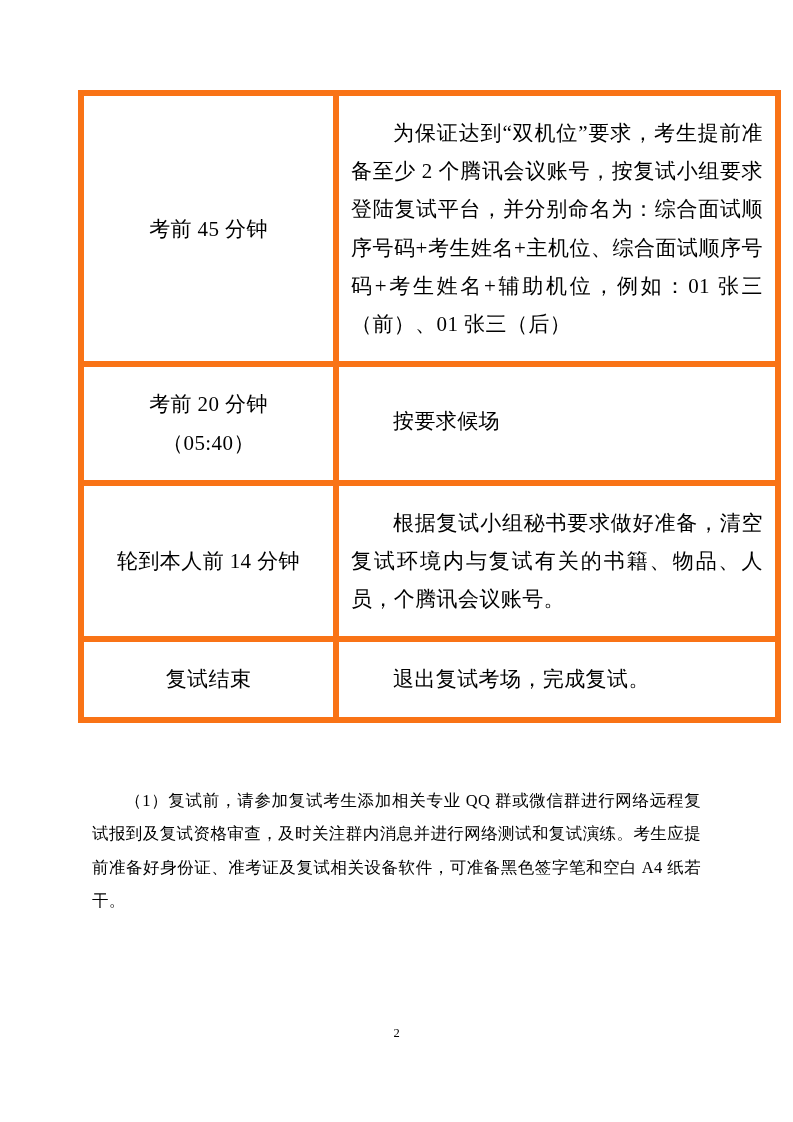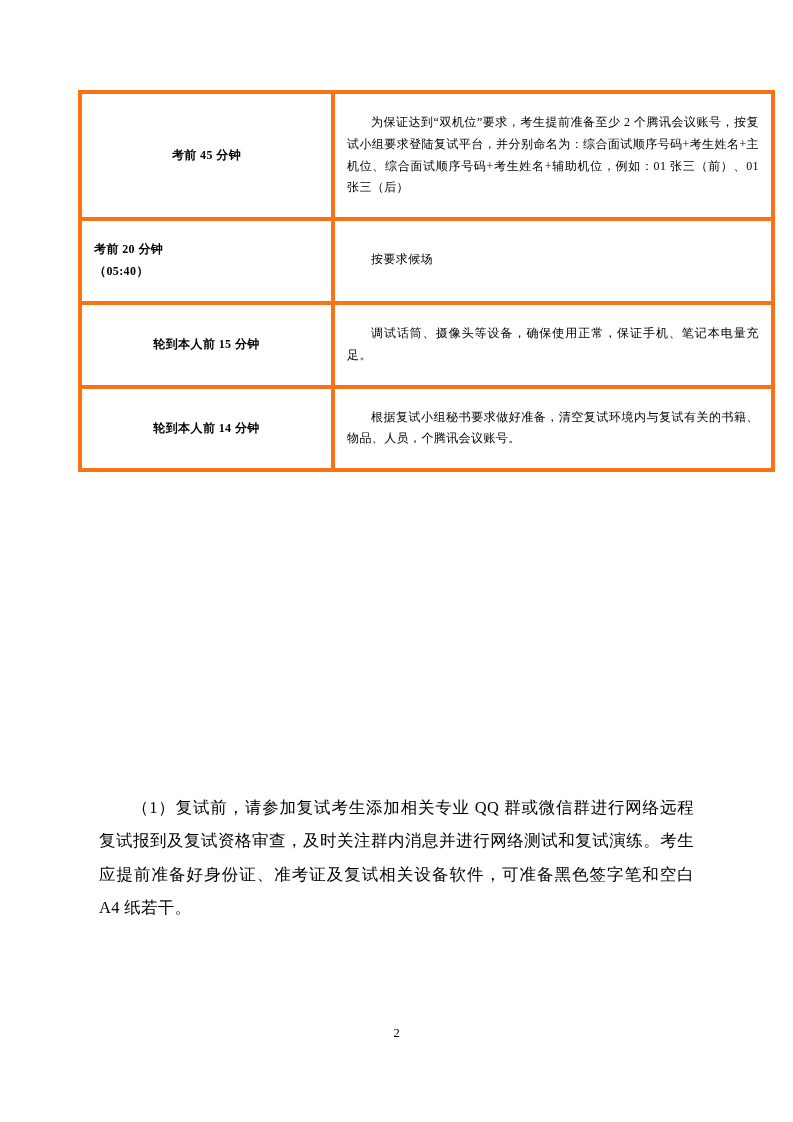--- a/index.html
+++ b/index.html
@@ -24,42 +24,41 @@
   }
   .doc-table {
     position: absolute;
     left: 78px;
     top: 90px;
     width: 637px;
     border-collapse: collapse;
     table-layout: fixed;
   }
   .doc-table td {
-    border: 4px solid #f97316;
+    border: 6px solid #f97316;
     padding: 18px 12px;
     vertical-align: middle;
-    font-size: 12px;
+    font-size: 21px;
     line-height: 1.82;
     letter-spacing: 0.4px;
   }
   .col-time {
     width: 225px;
     text-align: center;
-    font-weight: bold;
   }
   .col-desc {
     width: 412px;
     text-align: justify;
     text-align-last: left;
   }
   .cell-indent {
     text-indent: 2em;
   }
   .two-line-center {
-    text-align: left;
+    text-align: center;
     line-height: 1.85;
   }
   .desc-left {
     text-indent: 2em;
     font-family: Liberation Mono, monospace;
   }
   .body-block {
     position: absolute;
     left: 78px;
     top: 762px;
@@ -67,21 +66,21 @@
     box-sizing: border-box;
     padding: 22px 14px 10px 14px;
   }
   .para {
     font-size: 16.5px;
     line-height: 2.02;
     text-indent: 2em;
     text-align: justify;
     text-align-last: left;
     letter-spacing: 0.3px;
-    margin: 7px;
+    margin: 0;
   }
   .page-number {
     position: absolute;
     left: 0;
     top: 1026px;
     width: 793px;
     text-align: center;
     font-size: 12.5px;
     font-family: "Liberation Serif", serif;
   }
@@ -98,26 +97,26 @@
         <td class="col-desc cell-indent">为保证达到“双机位”要求，考生提前准备至少 2 个腾讯会议账号，按复试小组要求登陆复试平台，并分别命名为：综合面试顺序号码+考生姓名+主机位、综合面试顺序号码+考生姓名+辅助机位，例如：01 张三（前）、01 张三（后）</td>
       </tr>
       <tr>
         <td class="col-time two-line-center">
           <div>考前 20 分钟</div>
           <div>（05:40）</div>
         </td>
         <td class="col-desc desc-left">按要求候场</td>
       </tr>
       <tr>
-        <td class="col-time">轮到本人前 15 分钟</td>
-        <td class="col-desc cell-indent">调试话筒、摄像头等设备，确保使用正常，保证手机、笔记本电量充足。</td>
+        <td class="col-time">轮到本人前 14 分钟</td>
+        <td class="col-desc cell-indent">根据复试小组秘书要求做好准备，清空复试环境内与复试有关的书籍、物品、人员，个腾讯会议账号。</td>
       </tr>
       <tr>
-        <td class="col-time">轮到本人前 14 分钟</td>
-        <td class="col-desc cell-indent">根据复试小组秘书要求做好准备，清空复试环境内与复试有关的书籍、物品、人员，个腾讯会议账号。</td>
+        <td class="col-time">复试结束</td>
+        <td class="col-desc cell-indent">退出复试考场，完成复试。</td>
       </tr>
     </tbody>
   </table>
 
   <div class="body-block">
     <p class="para">（1）复试前，请参加复试考生添加相关专业 QQ 群或微信群进行网络远程复试报到及复试资格审查，及时关注群内消息并进行网络测试和复试演练。考生应提前准备好身份证、准考证及复试相关设备软件，可准备黑色签字笔和空白 A4 纸若干。</p>
   </div>
 
   <div class="page-number">2</div>
 

